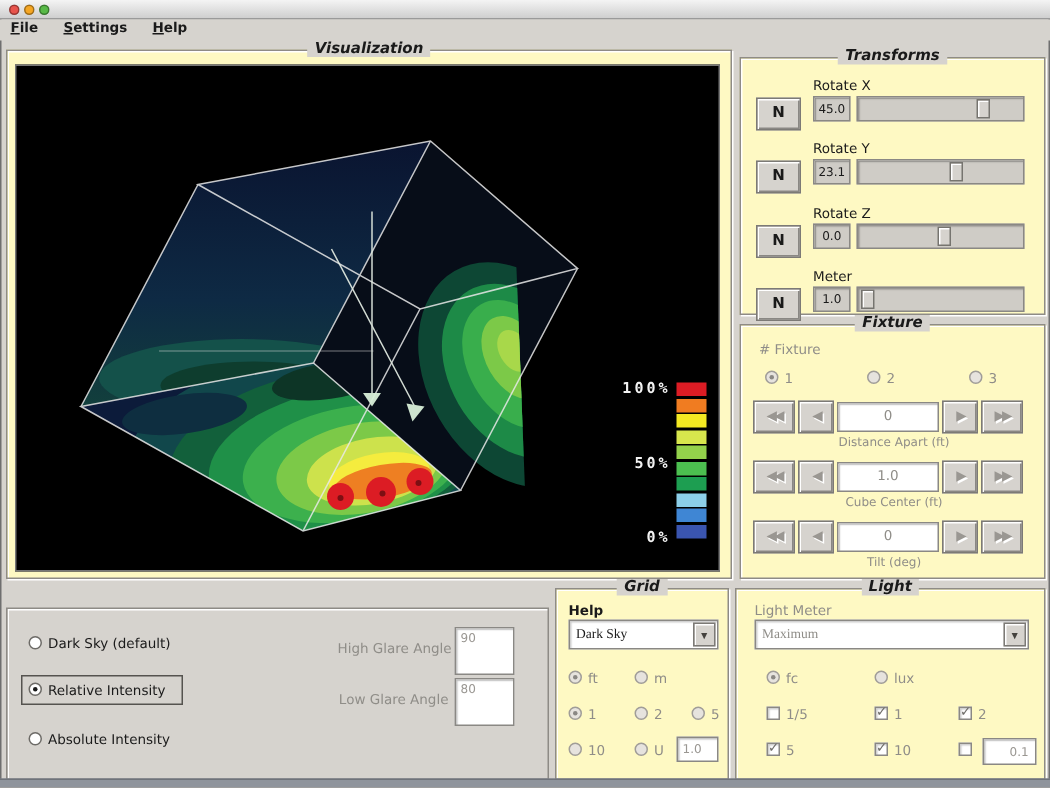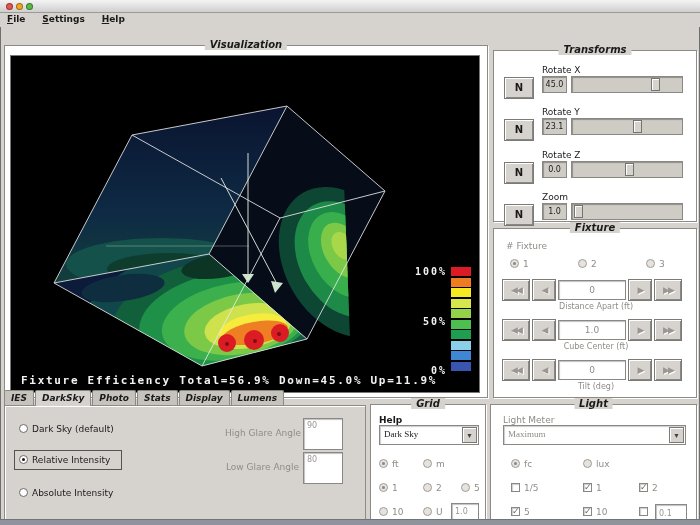--- a/index.html
+++ b/index.html
@@ -13,21 +13,21 @@
   .traffic { position:absolute; top:3px; width:7px; height:7px; border-radius:50%;
     border:1px solid rgba(0,0,0,.35); }
   #win-title { position:absolute; left:0; right:0; top:2px; text-align:center;
     font-size:8px; font-weight:bold; color:#333; }
   #menubar { position:absolute; left:0; top:13px; width:700px; height:14px; background:#d6d3ce; }
   .menu-item { display:inline-block; padding:1px 7px 0 7px; font-size:9px; font-weight:bold; cursor:default; }
   .menu-item::first-letter { text-decoration:underline; }
 
   
   .group { position:absolute; border:1px solid #8e8b86; box-shadow:inset 1px 1px 0 #ffffff,1px 1px 0 #ffffff;
-    background:#ffffff;margin-top:12px; }
+    background:#fef9c3; }
   .group-title { position:absolute; top:-7px; left:50%; transform:translateX(-50%);
     background:#d6d3ce; padding:0 5px; font-size:10px; font-weight:bold; font-style:italic; white-space:nowrap; }
 
   
   .btn { position:absolute; background:#d6d3ce; border:1px solid #7c7a76;
     box-shadow:inset 1px 1px 0 #ffffff, inset -1px -1px 0 #8a8884;
     text-align:center; font-weight:bold; }
   .sunken { background:#cfccc6; border:1px solid #8a8884;
     box-shadow:inset 1px 1px 1px rgba(0,0,0,.3); }
   .whitebox { background:#ffffff; border:1px solid #8a8884;
@@ -203,21 +203,20 @@
       <div class="swatch" style="background: rgb(76, 191, 80);"></div>
       <div class="swatch" style="background: rgb(29, 158, 81);"></div>
       <div class="swatch" style="background: rgb(140, 207, 233);"></div>
       <div class="swatch" style="background: rgb(63, 134, 212);"></div>
       <div class="swatch" style="background: rgb(58, 85, 176);"></div>
     </div>
     <div class="legend-lbl" style="right:32px;top:210px">100%</div>
     <div class="legend-lbl" style="right:32px;top:260px">50%</div>
     <div class="legend-lbl" style="right:32px;top:309px">0%</div>
 
-    <div id="viz-status">Fixture Efficiency Total=56.9% Down=45.0% Up=11.9%</div>
   </div>
 </div>
 
 <div class="group" style="left:493px;top:38px;width:204px;height:172px">
   <span class="group-title">Transforms</span>
 
   <div class="t-row" style="top:14px">
     <div class="btn t-btn">N</div>
     <div class="lbl t-lbl">Rotate X</div>
     <div class="sunken t-val">45.0</div>
@@ -239,21 +238,21 @@
     <div class="btn t-btn">N</div>
     <div class="lbl t-lbl">Rotate Z</div>
     <div class="sunken t-val">0.0</div>
     <div class="sunken t-slider">
       <div class="t-thumb" style="left: 48%;"></div>
     </div>
   </div>
 
   <div class="t-row" style="top:141px">
     <div class="btn t-btn">N</div>
-    <div class="lbl t-lbl">Zoom</div>
+    <div class="lbl t-lbl">Meter</div>
     <div class="sunken t-val">1.0</div>
     <div class="sunken t-slider">
       <div class="t-thumb" style="left: 2%;"></div>
     </div>
   </div>
 </div>
 
 <div class="group" style="left:493px;top:216px;width:204px;height:170px">
   <span class="group-title">Fixture</span>
   <div class="lbl dis-text" style="left:12px;top:12px"># Fixture</div>
@@ -290,23 +289,20 @@
     <div class="btn sp-btn" style="left:8px;top:130px;width:28px">◀◀</div>
     <div class="btn sp-btn" style="left:38px;top:130px;width:24px">◀</div>
     <div class="whitebox sp-box" style="left:64px;top:131px">0</div>
     <div class="btn sp-btn" style="left:134px;top:130px;width:24px">▶</div>
     <div class="btn sp-btn" style="left:160px;top:130px;width:28px">▶▶</div>
     <div class="sp-lbl dis-text" style="top:153px">Tilt (deg)</div>
   </div>
 </div>
 
 <div style="position:absolute;left:4px;top:390px;width:362px;height:130px">
-  <div id="tabbar">
-    <span class="tab">IES</span><span class="tab active">DarkSky</span><span class="tab">Photo</span><span class="tab">Stats</span><span class="tab">Display</span><span class="tab">Lumens</span>
-  </div>
   <div id="tabbody">
     <div class="opt" style="left:14px;top:18px">
       <span class="radio"></span><span>Dark Sky (default)</span>
     </div>
     <div class="focus-rect" style="left:9px;top:44px;width:108px;height:20px"></div>
     <div class="opt" style="left:14px;top:49px">
       <span class="radio sel"></span><span>Relative Intensity</span>
     </div>
     <div class="opt" style="left:14px;top:82px">
       <span class="radio"></span><span>Absolute Intensity</span>
@@ -380,16 +376,16 @@
 
   <div class="opt dis-text" style="left:20px;top:102px">
     <span class="checkbox on"></span><span>5</span>
   </div>
   <div class="opt dis-text" style="left:92px;top:102px">
     <span class="checkbox on"></span><span>10</span>
   </div>
   <div class="opt dis-text" style="left:148px;top:102px">
     <span class="checkbox"></span><span></span>
   </div>
-  <div class="whitebox" style="position:absolute;left:164px;top:99px;width:32px;height:18px;font-size:8px;color:#9a9792;padding:4px 3px">0.1</div>
+  <div class="whitebox" style="position:absolute;left:164px;top:99px;width:16px;height:18px;font-size:8px;color:#9a9792;padding:4px 17px">0.1</div>
 </div>
 
 <div id="bottom-strip"></div>
 
 </body></html>

